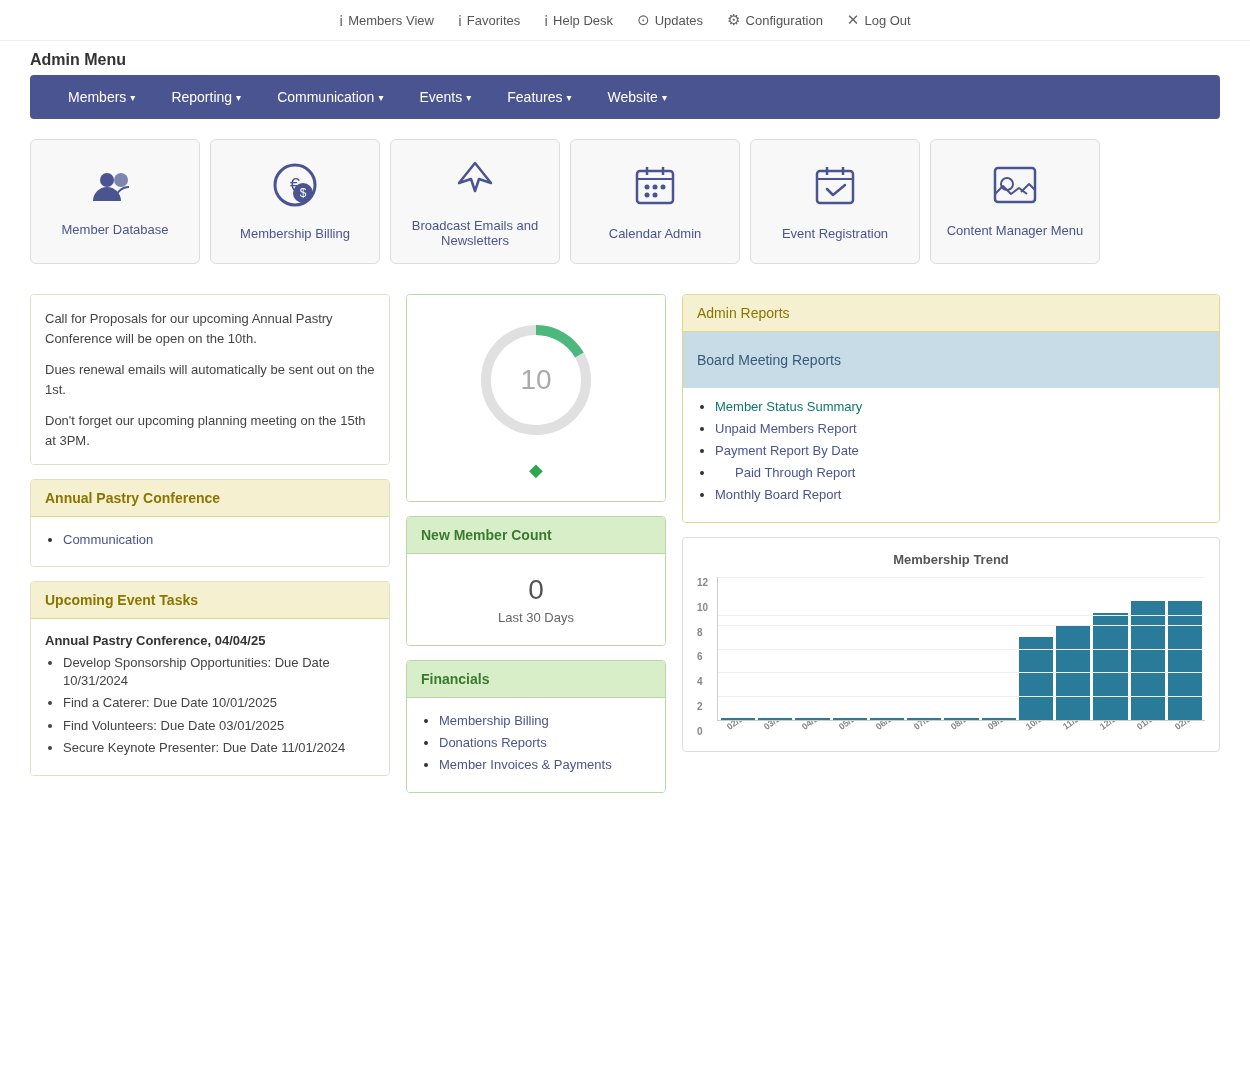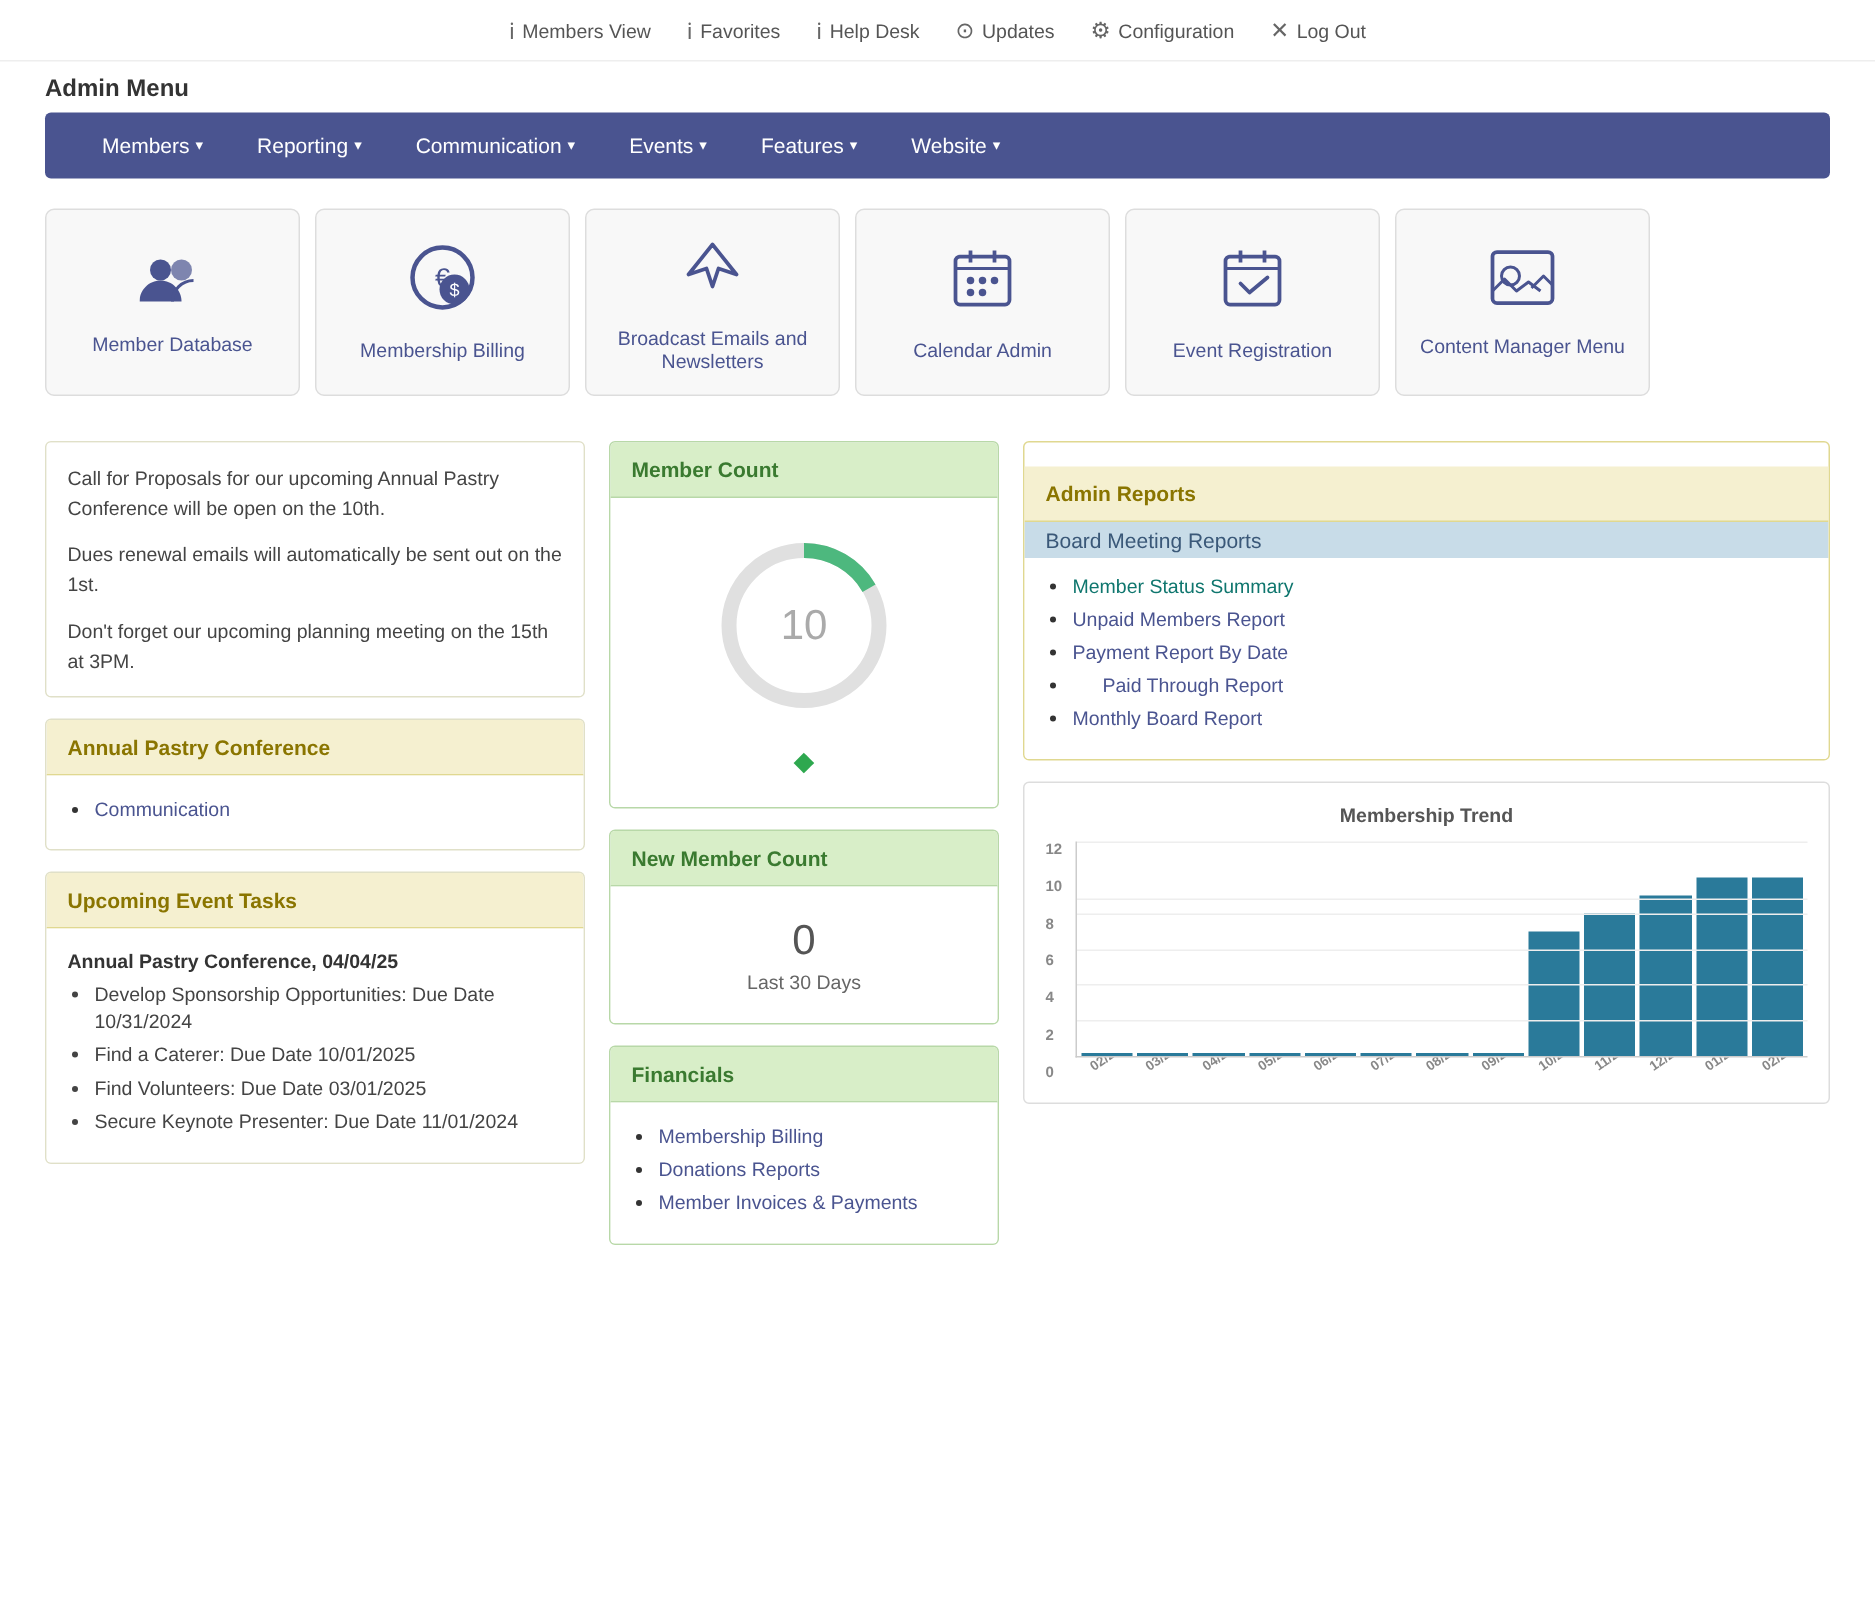--- a/index.html
+++ b/index.html
@@ -92,22 +92,22 @@
 
     .financials-body { background: #fff; padding: 14px; }
     .financials-body ul { list-style: disc; padding-left: 18px; }
     .financials-body li { margin-bottom: 6px; }
     .financials-body a { color: #4a5490; text-decoration: none; font-size: 13px; }
 
     
     .right-col { flex: 1; display: flex; flex-direction: column; gap: 14px; }
 
     .admin-reports-panel { border: 1px solid #e0d890; border-radius: 4px; overflow: hidden; }
-    .admin-reports-header { background: #f5f0d0; color: #8a7500; font-weight: bold; padding: 10px 14px; font-size: 14px; border-bottom: 1px solid #e0d890; margin-top: 16px; }
-    .board-meeting-header { background: #c8dce8; color: #3a5878; padding: 4px 14px; font-size: 14px; font-weight: normal; }
+    .admin-reports-header { background: #f5f0d0; color: #8a7500; font-weight: normal; padding: 10px 14px; font-size: 14px; border-bottom: 1px solid #e0d890; }
+    .board-meeting-header { background: #c8dce8; color: #3a5878; padding: 20px 14px; font-size: 14px; font-weight: normal; }
     .reports-list { background: #fff; padding: 10px 14px 14px; }
     .reports-list ul { list-style: disc; padding-left: 18px; }
     .reports-list li { margin-bottom: 6px; }
     .reports-list a { color: #4a5490; text-decoration: none; font-size: 13px; }
 
     
     .trend-panel { border: 1px solid #ddd; border-radius: 4px; background: #fff; padding: 14px; font-weight: bold; }
     .trend-title { font-size: 13px; color: #555; text-align: center; margin-bottom: 10px; }
 
     
@@ -279,21 +279,20 @@
           <li>Secure Keynote Presenter: Due Date 11/01/2024</li>
         </ul>
       </div>
     </div>
 
   </div>
 
   <div class="mid-col">
 
     <div class="count-panel">
-      <div class="count-header">Member Count</div>
       <div class="count-body">
         <div class="donut-container">
           <svg class="donut-svg" viewBox="0 0 130 130">
             <circle cx="65" cy="65" r="50" fill="none" stroke="#e0e0e0" stroke-width="10"></circle>
             <circle cx="65" cy="65" r="50" fill="none" stroke="#4db87e" stroke-width="10" stroke-dasharray="52.36 261.8" stroke-dashoffset="0" transform="rotate(-90 65 65)"></circle>
           </svg>
           <div class="donut-number">10</div>
         </div>
         <div class="donut-diamond">◆</div>
       </div>

